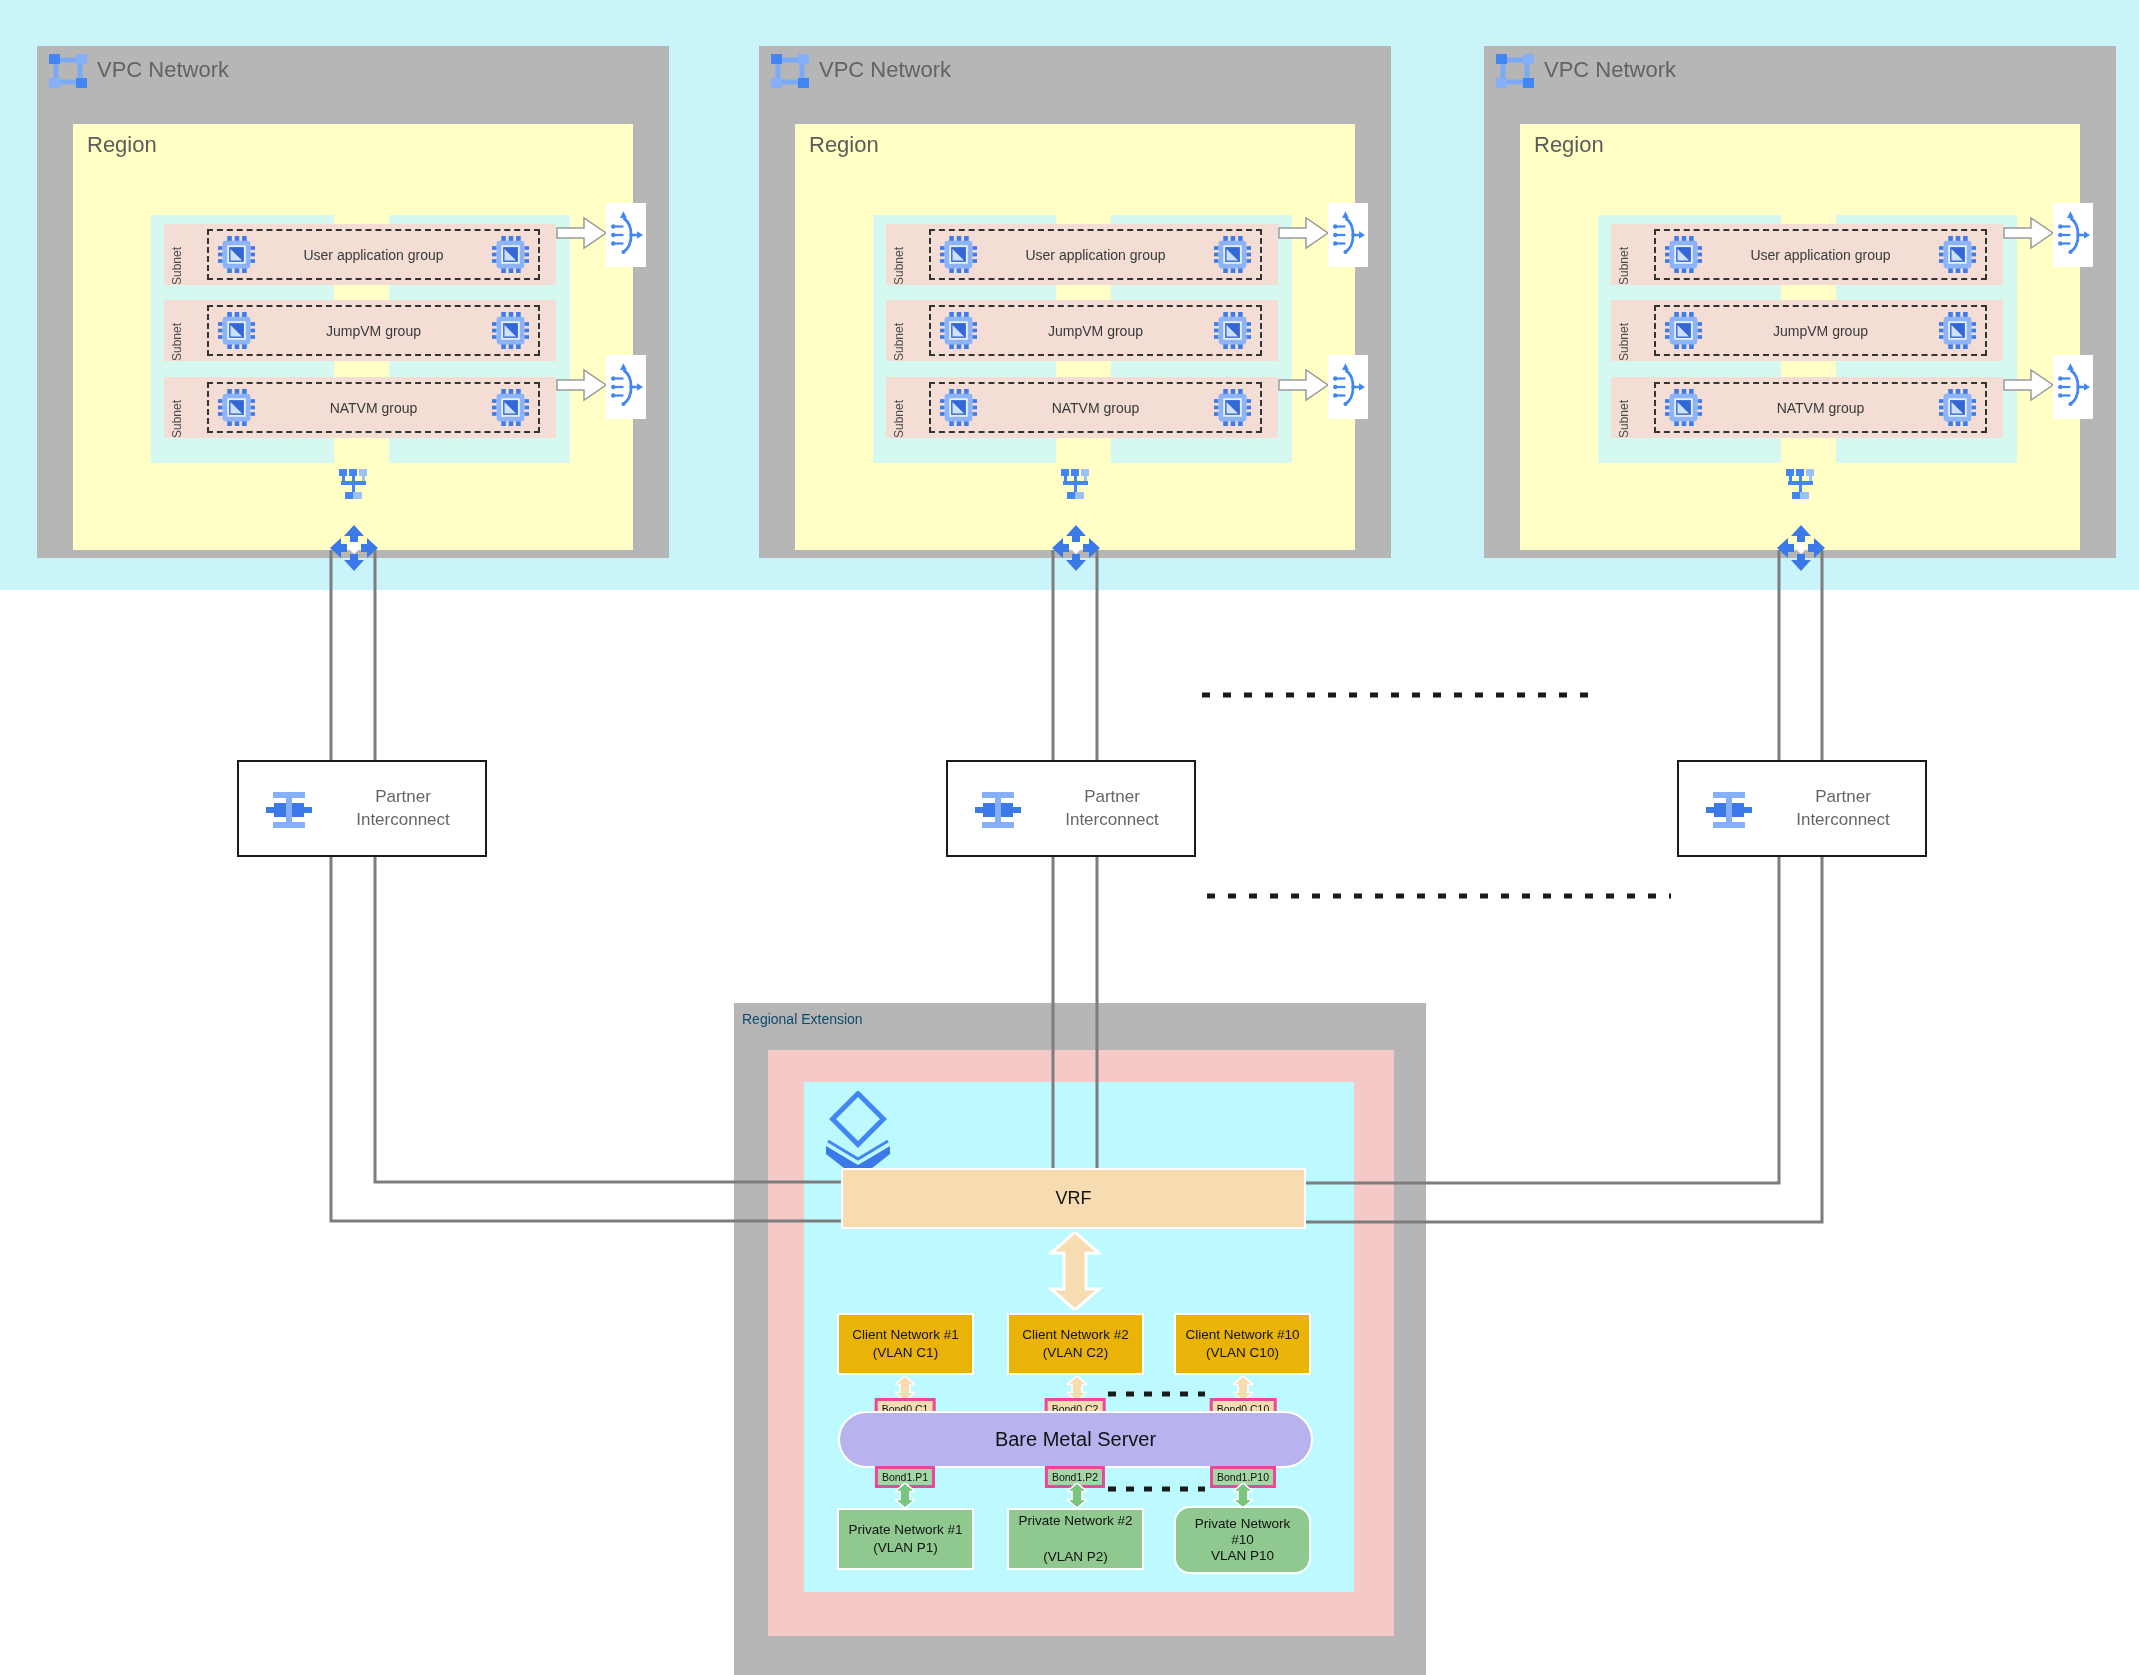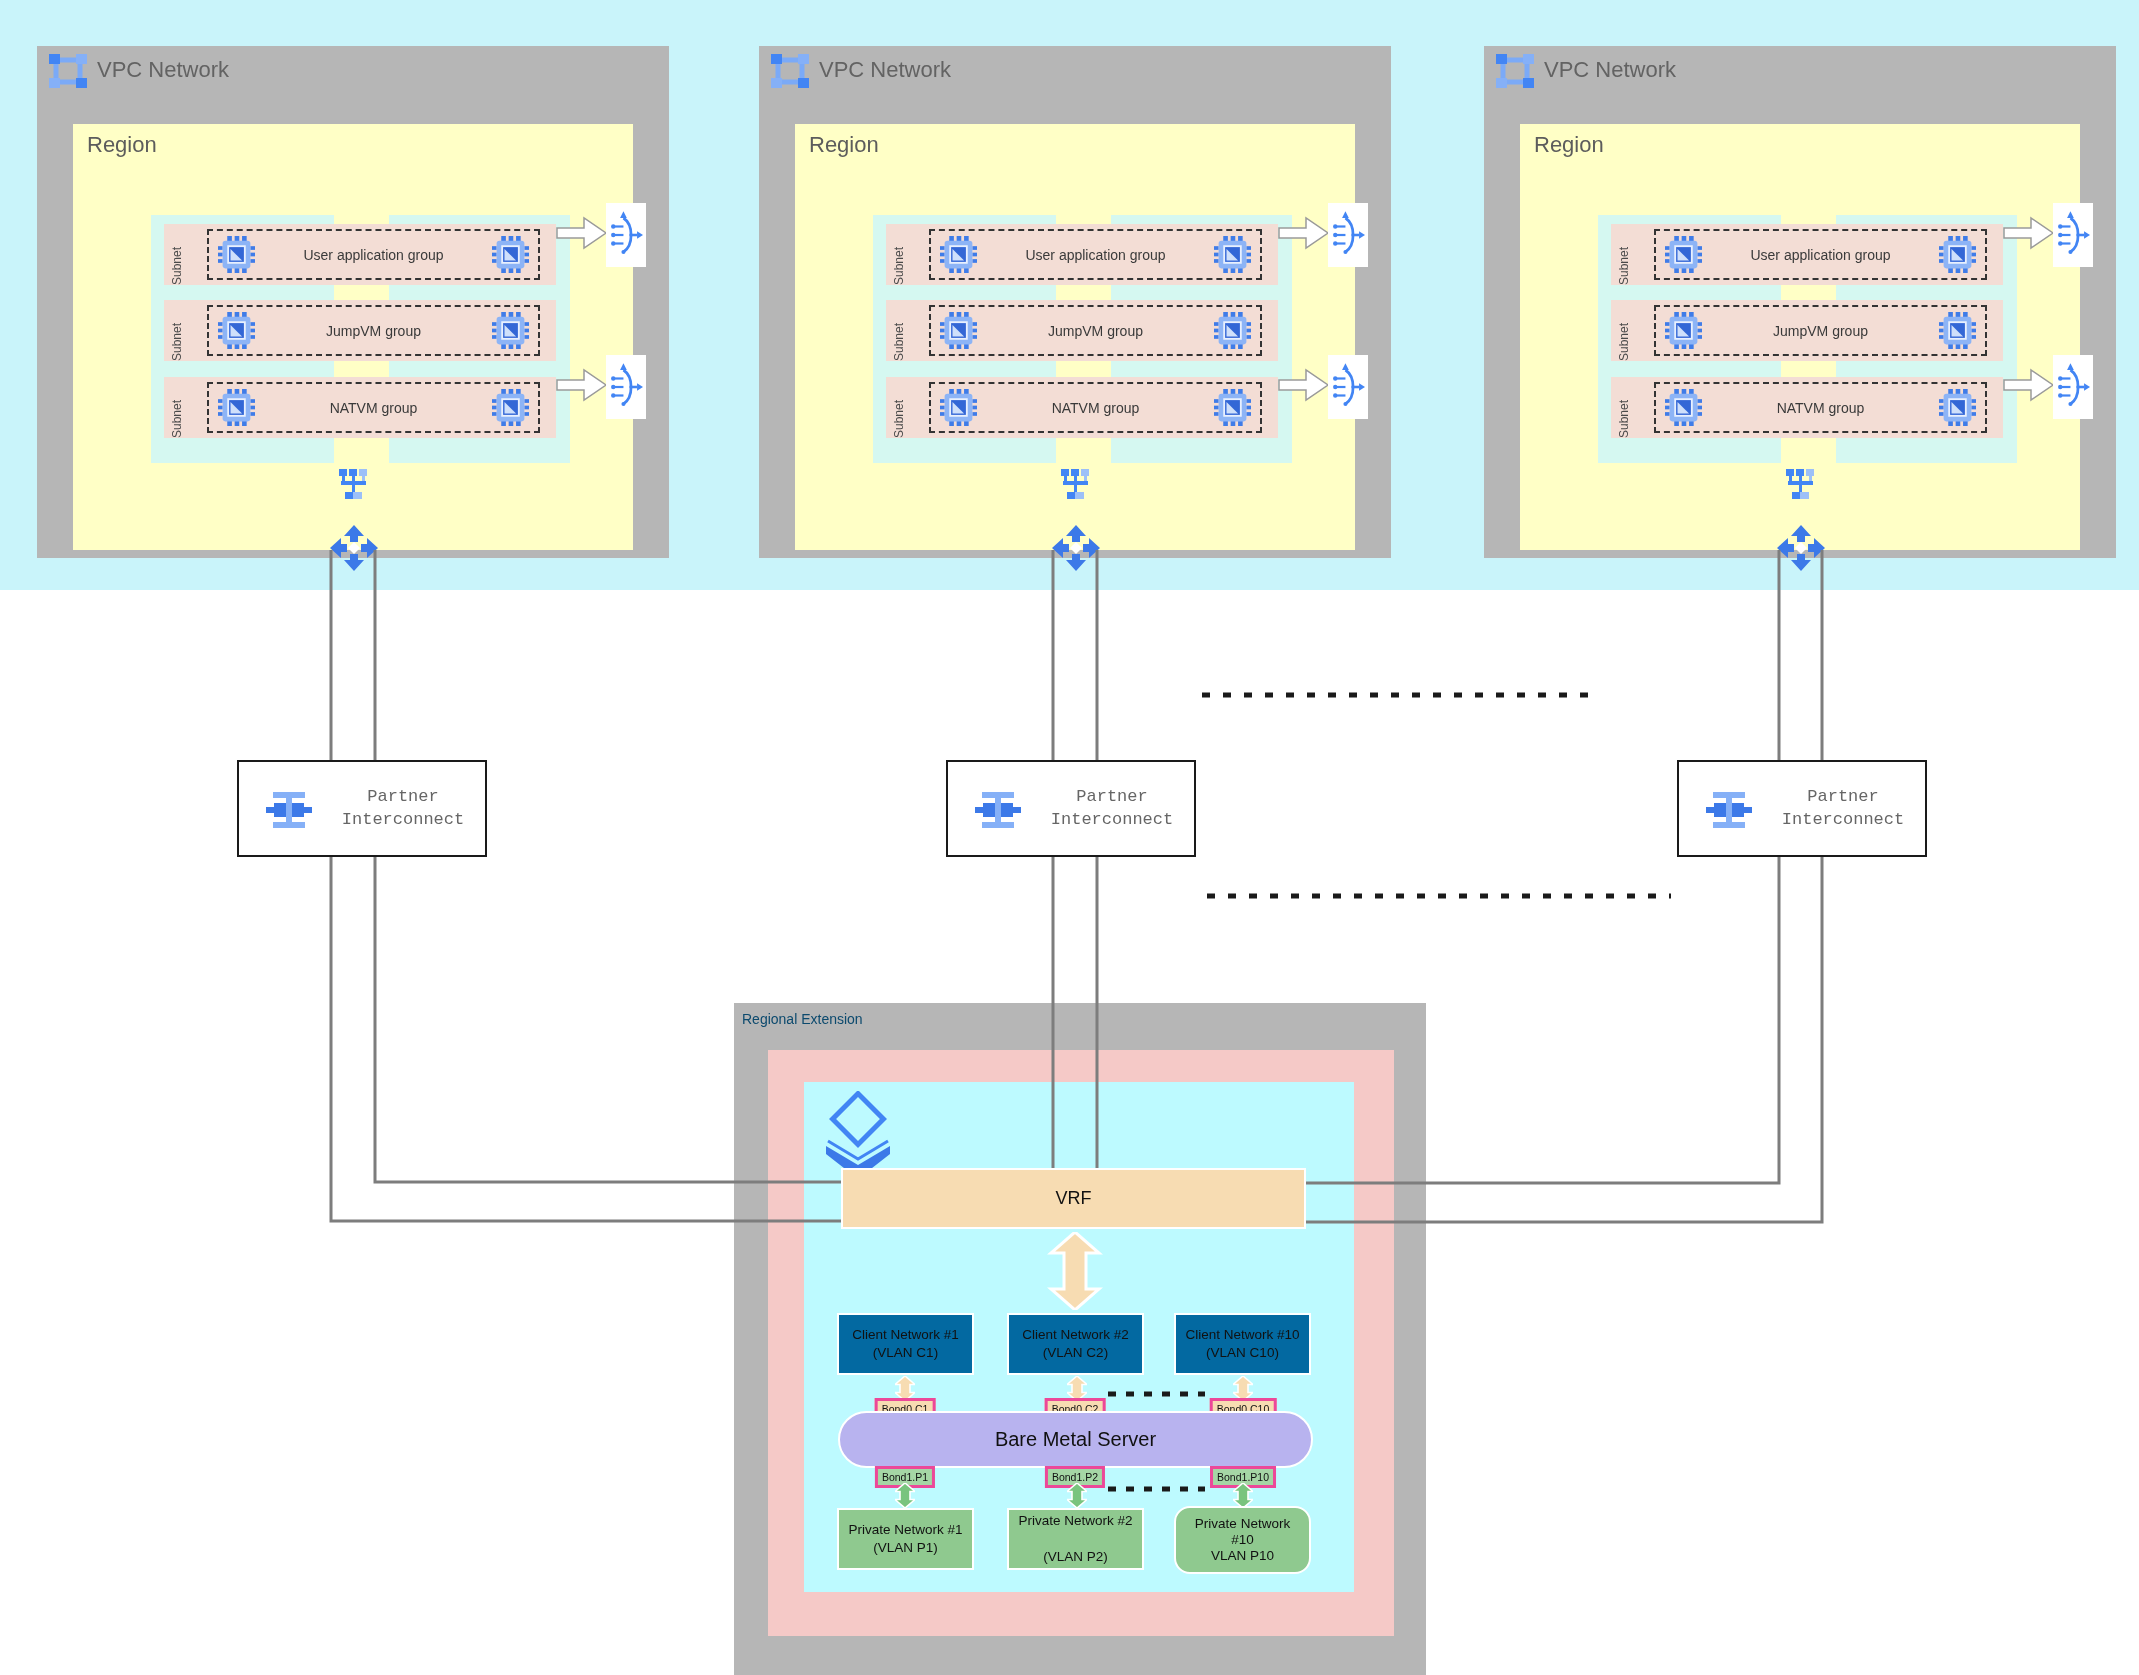--- a/index.html
+++ b/index.html
@@ -33,37 +33,37 @@
   .lb-box{left:569px;width:40px;height:64px;background:#ffffff;display:flex;align-items:center;justify-content:center;}
   .lb1{top:157px;} .lb3{top:309px;}
   .blockarrow{left:519px;width:52px;height:34px;}
   .ba1{top:170px;} .ba3{top:322px;}
 
   
   .pi-box{top:760px;width:250px;height:97px;background:#ffffff;border:2.5px solid #1a1a1a;
       box-sizing:border-box;position:absolute;}
   .pi-icon{left:26px;top:26px;width:48px;height:44px;}
   .pi-text{left:88px;top:0;right:6px;height:100%;display:flex;flex-direction:column;
-      justify-content:center;text-align:center;font-size:17px;color:#666;line-height:1.35;font-family:Liberation Mono, monospace;}
+      justify-content:center;text-align:center;font-size:17px;color:#666;line-height:1.35;}
 
   
   .re-gray{left:734px;top:1003px;width:692px;height:672px;background:#b6b6b6;}
   .re-label{left:8px;top:8px;font-size:14px;color:#0c4a6e;}
   .re-pink{left:34px;top:47px;width:626px;height:586px;background:#f5c9c7;}
   .re-cyan{left:36px;top:32px;width:550px;height:510px;background:#bdfaff;}
   .diamond-icon{left:16px;top:9px;width:76px;height:92px;}
 
   .vrf{left:841px;top:1168px;width:465px;height:61px;background:#f7dcb2;border:2px solid #fff;
       box-sizing:border-box;display:flex;align-items:center;justify-content:center;
       font-size:18px;color:#111;}
   .big-arrow{left:1047px;top:1232px;width:56px;height:78px;}
   .cn-box,.pn-box{width:137px;height:62px;border:2px solid #fff;box-sizing:border-box;
       display:flex;flex-direction:column;align-items:center;justify-content:center;
       font-size:13.5px;color:#111;line-height:1.3;text-align:center;}
-  .cn-box{background:#0369a1;top:1313px;}
+  .cn-box{background:#eab308;top:1313px;}
   .pn-box{background:#8fc98f;top:1508px;}
   .pn10{top:1506px;height:68px;line-height:1.2;}
   .mini-arrow{width:20px;height:25px;}
   .bond{transform:translateX(-50%);font-size:10.5px;color:#111;border:3px solid #ec4899;
       padding:2px 4px;white-space:nowrap;}
   .bond0{background:#f7dcb2;top:1398px;}
   .bond1{background:#a5d6a5;top:1466px;}
   .bms{left:838px;top:1411px;width:475px;height:57px;background:#b8b3ef;border:2px solid #fff;
       border-radius:30px;box-sizing:border-box;display:flex;align-items:center;justify-content:center;
       font-size:20px;color:#111;}

